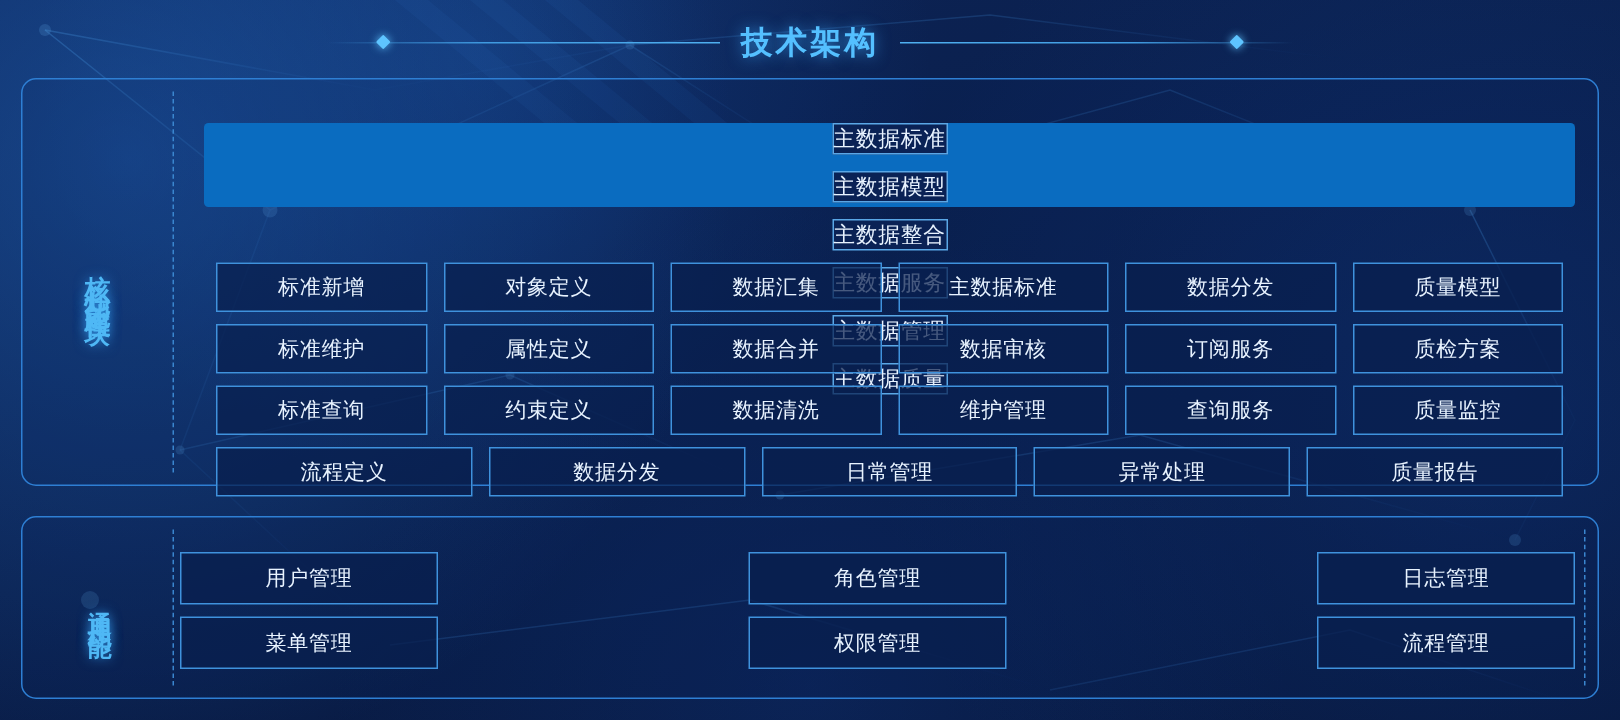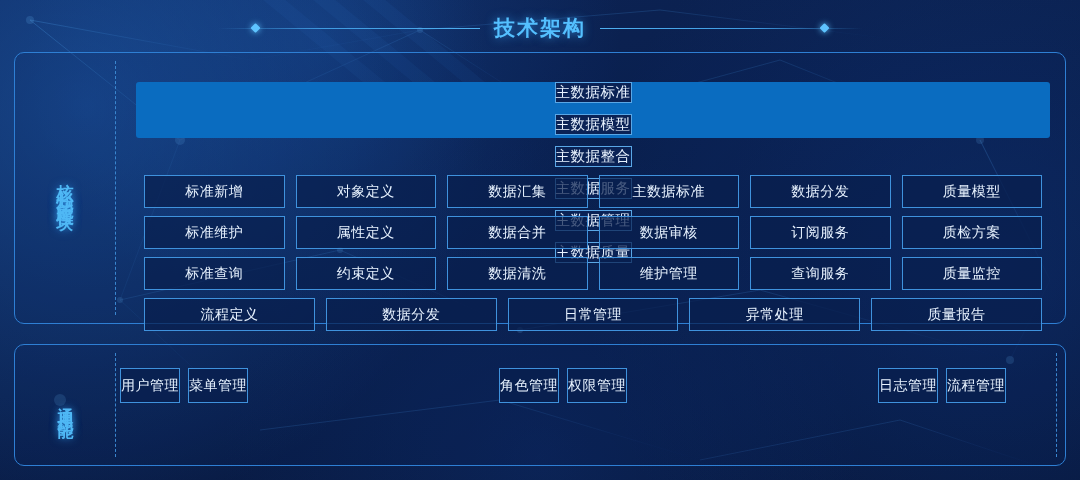--- a/index.html
+++ b/index.html
@@ -183,21 +183,21 @@
     top: 368px;
     width: 930px;
     z-index: 7;
     display: flex;
     gap: 0;
     justify-content: space-between;
   }
   .gen-col {
     width: 172px;
     display: flex;
-    flex-direction: row;
+    flex-direction: column;
     gap: 8px;
   }
   .gen-cell {
     height: 35px;
     background: rgba(8,30,78,0.72);
     border: 1px solid #3f92dd;
     display: flex;
     align-items: center;
     justify-content: center;
     color: #e8f3ff;

